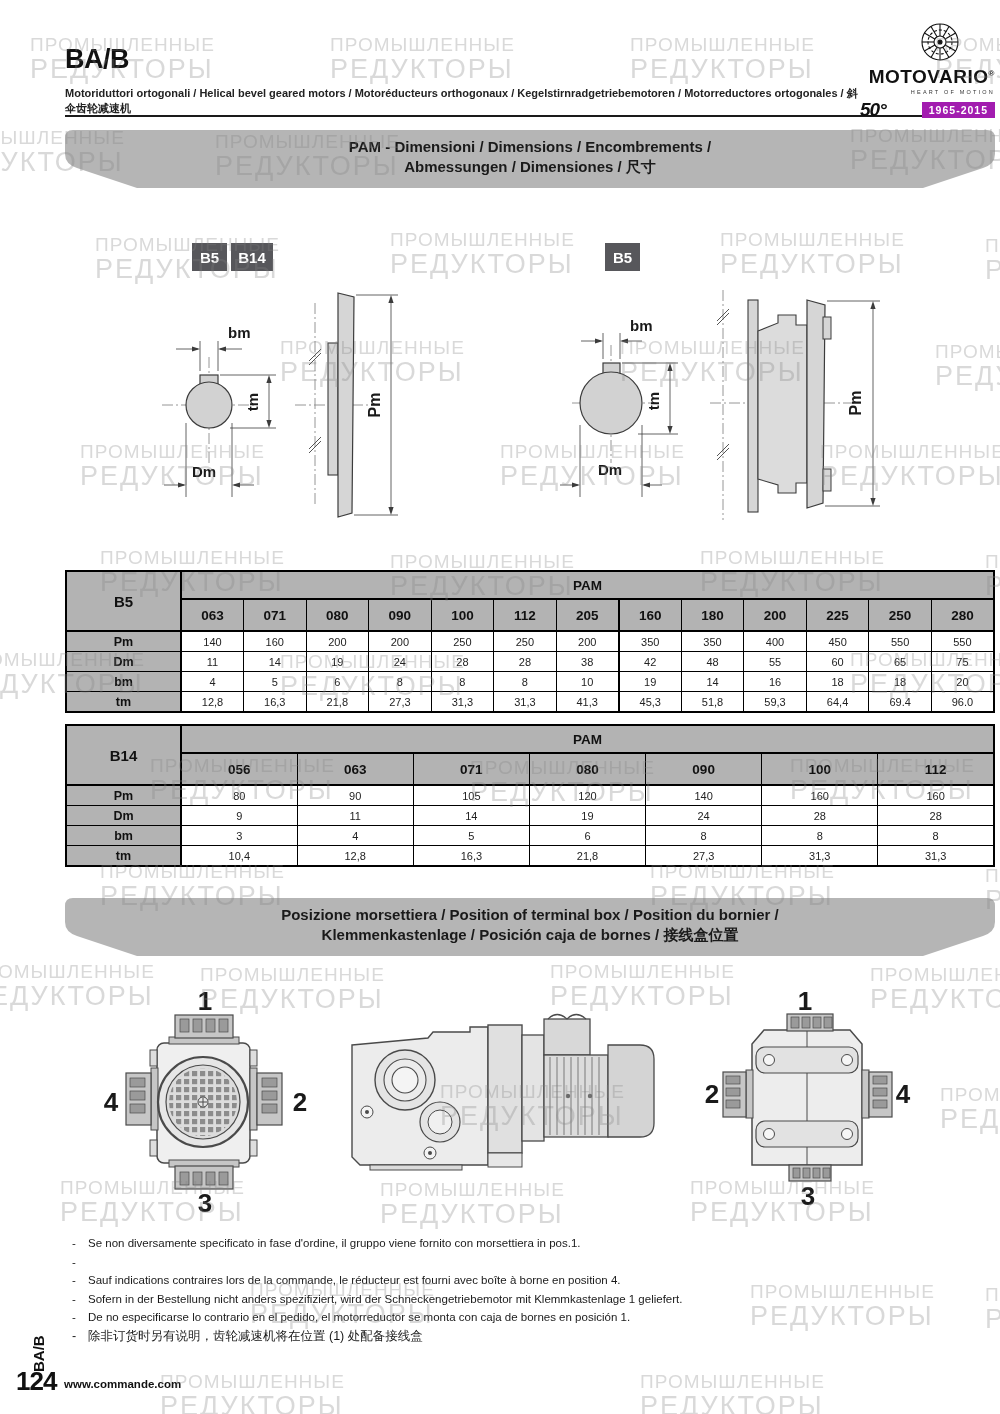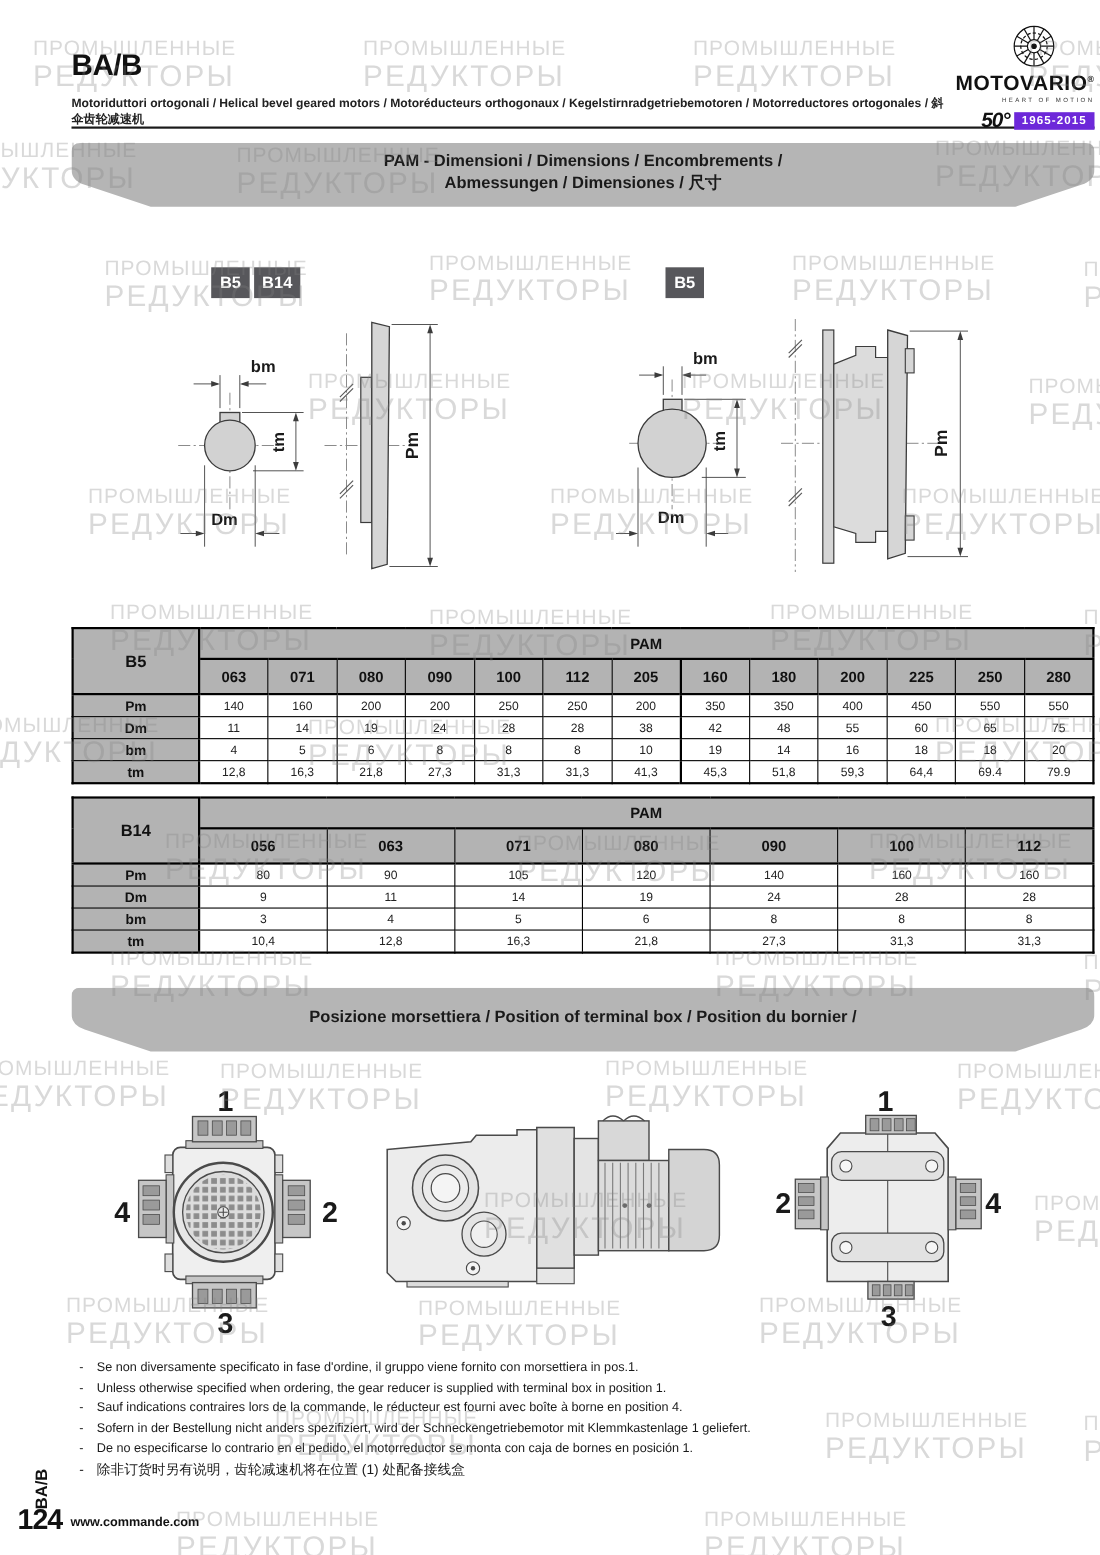--- a/index.html
+++ b/index.html
@@ -17,21 +17,21 @@
   .hdr-code{position:absolute;left:65px;top:44px;font-size:27px;font-weight:bold;letter-spacing:-.5px;}
   .hdr-sub{position:absolute;left:65px;top:86px;width:800px;font-size:11px;font-weight:bold;color:#222;}
   .hdr-rule{position:absolute;left:65px;top:115px;width:930px;height:2px;background:#1a1a1a;}
   .logo{position:absolute;left:858px;top:20px;width:137px;text-align:right;}
   .logo-mandala{display:block;margin:0 33px 2px auto;}
   .logo-name{font-size:19px;font-weight:bold;letter-spacing:.5px;color:#111;}
   .logo-reg{font-size:8px;vertical-align:super;}
   .logo-tag{font-size:5.5px;letter-spacing:2.2px;color:#333;margin-top:1px;}
   .logo-anniv{display:flex;align-items:center;justify-content:flex-end;gap:4px;margin-top:4px;}
   .logo-50{font-size:19px;font-weight:bold;font-style:italic;letter-spacing:-1px;}
-  .logo-years{background:#6d28d9;color:#fff;font-size:10.5px;font-weight:bold;padding:2px 7px;letter-spacing:1px;}
+  .logo-years{background:#a21caf;color:#fff;font-size:10.5px;font-weight:bold;padding:2px 7px;letter-spacing:1px;margin-left:32px;}
   
   .banner{position:absolute;left:65px;width:930px;height:60px;}
   .banner svg{position:absolute;inset:0;}
   .banner .btxt{position:absolute;inset:0;display:flex;flex-direction:column;align-items:center;justify-content:center;padding-bottom:6px;}
   .banner .btxt div{font-size:15px;font-weight:bold;color:#1a1a1a;line-height:1.32;}
   
   .tag{position:absolute;background:#57575b;color:#fff;font-size:15px;font-weight:bold;
        display:flex;align-items:center;justify-content:center;height:28px;}
   
   .tech text{font-weight:bold;fill:#1a1a1a;}
@@ -312,21 +312,21 @@
             <td>21,8</td>
             <td>27,3</td>
             <td>31,3</td>
             <td>31,3</td>
             <td>41,3</td>
             <td class="hsep">45,3</td>
             <td>51,8</td>
             <td>59,3</td>
             <td>64,4</td>
             <td>69.4</td>
-            <td>79.9</td>
+            <td>96.0</td>
           </tr>
         </tbody>
       </table>
     </div>
 
   <div id="tbl-b14" class="tbl-wrap" style="top:724px">
       <table class="dim-table">
         <thead>
           <tr>
             <th rowspan="2" class="corner">B14</th>
@@ -386,20 +386,21 @@
         </tbody>
       </table>
     </div>
 
   <div class="banner" style="top:898px">
     <svg width="930" height="60" viewBox="0 0 930 60">
       <path d="M8,0 H922 Q930,0 930,8 V24 Q930,34 918,38 L858,58 H72 L12,38 Q0,34 0,24 V8 Q0,0 8,0 Z" fill="#b5b5b5"></path>
     </svg>
     <div class="btxt">
       <div>Posizione morsettiera / Position of terminal box / Position du bornier /</div>
+      <div>Klemmenkastenlage / Posición caja de bornes / 接线盒位置</div>
     </div>
   </div>
 
   <svg class="abs tech" style="left:95px;top:990px" width="230" height="225" viewBox="0 0 230 225">
     <defs>
       <pattern id="grille" width="8" height="8" patternUnits="userSpaceOnUse">
         <rect x="1" y="1" width="5.2" height="5.2" fill="#8c8c8c"></rect>
       </pattern>
       <clipPath id="grille-clip">
           <circle cx="108" cy="112" r="34"></circle>
@@ -552,21 +553,20 @@
     <text x="118" y="215" text-anchor="middle" font-size="26">3</text>
   </svg>
 
   <div class="notes">
     <div class="note">
         <span class="dash">-</span>
         <span>Se non diversamente specificato in fase d'ordine, il gruppo viene fornito con morsettiera in pos.1.</span>
       </div>
     <div class="note">
         <span class="dash">-</span>
-        <span>Unless otherwise specified when ordering, the gear reducer is supplied with terminal box in position 1.</span>
       </div>
     <div class="note">
         <span class="dash">-</span>
         <span>Sauf indications contraires lors de la commande, le réducteur est fourni avec boîte à borne en position 4.</span>
       </div>
     <div class="note">
         <span class="dash">-</span>
         <span>Sofern in der Bestellung nicht anders spezifiziert, wird der Schneckengetriebemotor mit Klemmkastenlage 1 geliefert.</span>
       </div>
     <div class="note">

